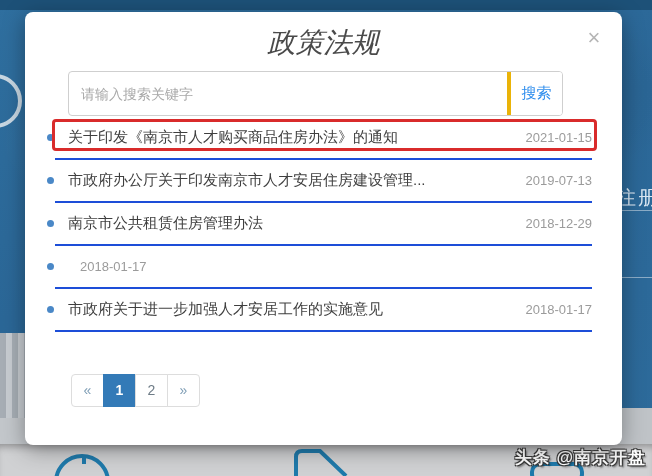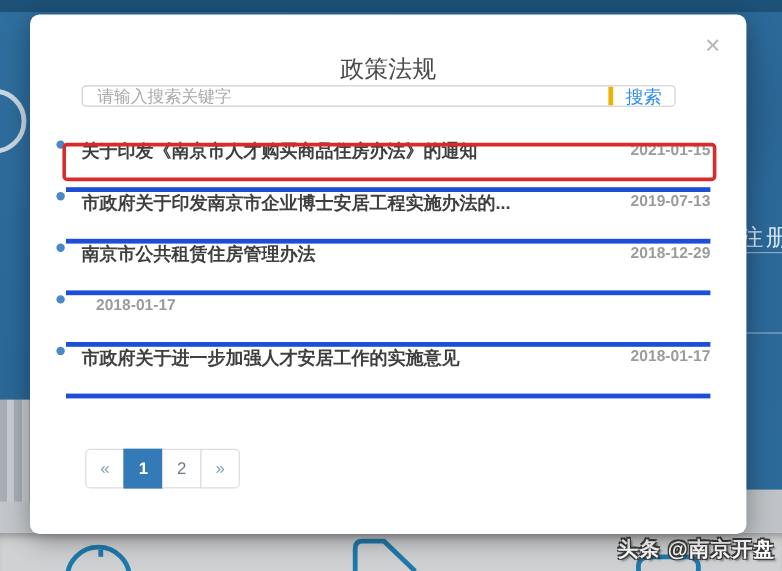--- a/index.html
+++ b/index.html
@@ -31,29 +31,29 @@
   .icon-pill{position:absolute;left:530px;top:462px;width:54px;height:22px;border-radius:10px;
     border:4px solid #1f7aab;}
   .watermark{position:absolute;right:6px;top:446px;font-size:17px;font-weight:bold;color:#fff;
     text-shadow:1px 1px 0 #3a3a3a,-1px 1px 0 #3a3a3a,1px -1px 0 #3a3a3a,-1px -1px 0 #3a3a3a,2px 2px 2px rgba(0,0,0,.5);
     letter-spacing:1px;white-space:nowrap;margin-left:23px;}
   
   .modal{position:absolute;left:25px;top:12px;width:597px;height:433px;background:#fff;
     border-radius:8px;box-shadow:0 5px 22px rgba(0,0,0,.35);}
   .modal-close{position:absolute;right:16px;top:14px;width:24px;height:24px;line-height:24px;
     text-align:center;font-size:22px;color:#b5b5b5;cursor:pointer;}
-  .modal-title{margin:0;padding-top:32px;text-align:center;font-size:20px;font-weight:500;color:#4a4a4a;}
-  .search-group{position:absolute;left:43px;top:59px;width:495px;height:18px;display:flex;
+  .modal-title{margin:0;padding-top:12px;text-align:center;font-size:28px;font-weight:500;color:#4a4a4a;font-style:italic;}
+  .search-group{position:absolute;left:43px;top:59px;width:495px;height:45px;display:flex;
     border:1px solid #cfcfcf;border-radius:4px;background:#fff;overflow:hidden;}
   .search-input{flex:1;border:none;outline:none;padding:0 12px;font-size:14px;color:#555;background:transparent;}
   .search-input::placeholder{color:#a9a9a9;}
   .search-btn{width:55px;border:none;border-left:4px solid #eab308;background:#fff;color:#2e8ded;
     font-size:15px;cursor:pointer;padding:0;}
   .list{position:absolute;left:0;top:105px;width:597px;}
-  .row{display:flex;height:43px;margin:0 30px;border-bottom:4px solid #1d4ed8;font-weight:bold;}
+  .row{display:flex;align-items:center;height:43px;margin:0 30px;border-bottom:2px solid #1d4ed8;}
   .bullet{width:7px;height:7px;border-radius:50%;background:#4a88c7;margin-left:-8px;margin-right:14px;flex:none;}
   .row-title{flex:1;font-size:15px;color:#3f3f3f;white-space:nowrap;overflow:hidden;}
   .row-date{font-size:13px;color:#9b9b9b;margin-left:12px;flex:none;}
   .highlight-box{position:absolute;left:27px;top:107px;width:545px;height:32px;
     border:3px solid #d92b2b;border-radius:4px;pointer-events:none;}
   .pagination{position:absolute;left:46px;top:362px;display:flex;}
   .page-btn{min-width:33px;height:33px;line-height:31px;text-align:center;font-size:14px;
     background:#fff;border:1px solid #ddd;color:#7e9db5;margin-left:-1px;cursor:pointer;padding:0 6px;}
   .page-btn.first{border-radius:4px 0 0 4px;margin-left:0;}
   .page-btn.last{border-radius:0 4px 4px 0;}
@@ -95,21 +95,21 @@
     </div>
 
     <div class="list">
       <div class="row">
         <span class="bullet"></span>
         <span class="row-title">关于印发《南京市人才购买商品住房办法》的通知</span>
         <span class="row-date">2021-01-15</span>
       </div>
       <div class="row">
         <span class="bullet"></span>
-        <span class="row-title">市政府关于印发南京市企业博士安居工程实施办法的...</span>
+        <span class="row-title">市政府办公厅关于印发南京市人才安居住房建设管理...</span>
         <span class="row-date">2019-07-13</span>
       </div>
       <div class="row">
         <span class="bullet"></span>
         <span class="row-title">南京市公共租赁住房管理办法</span>
         <span class="row-date">2018-12-29</span>
       </div>
       <div class="row">
         <span class="bullet"></span>
         <span class="row-date">2018-01-17</span>

